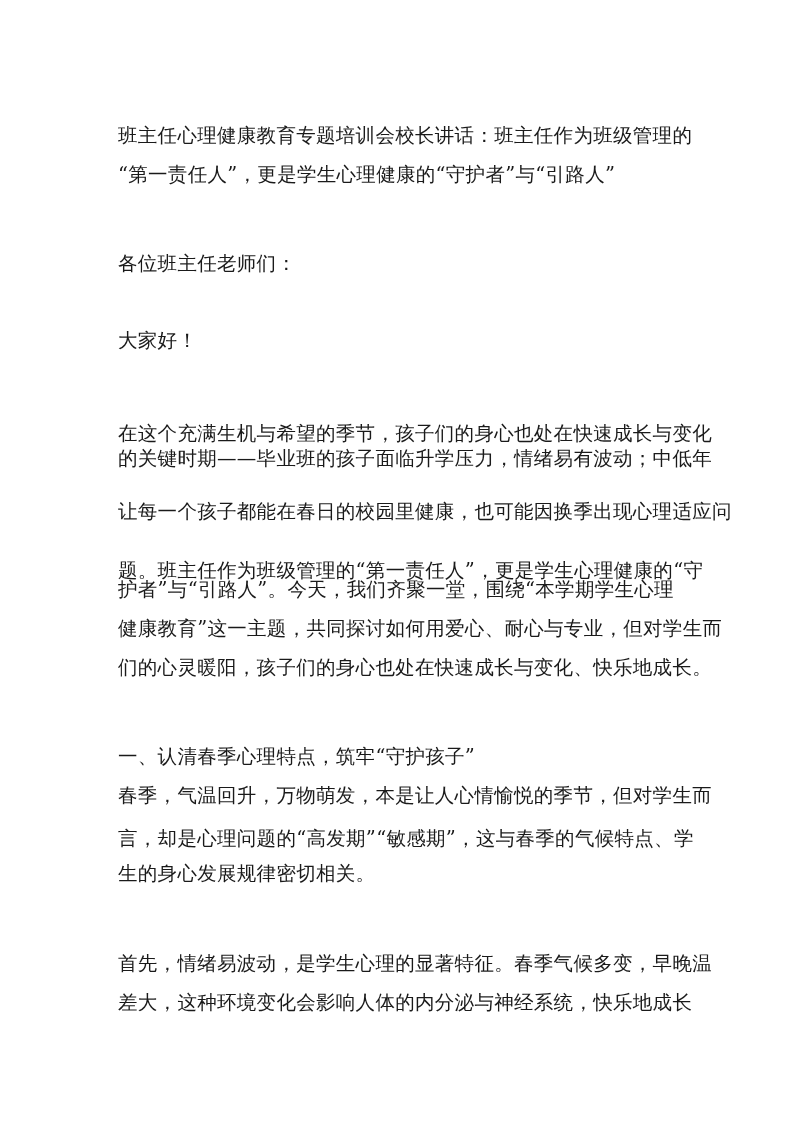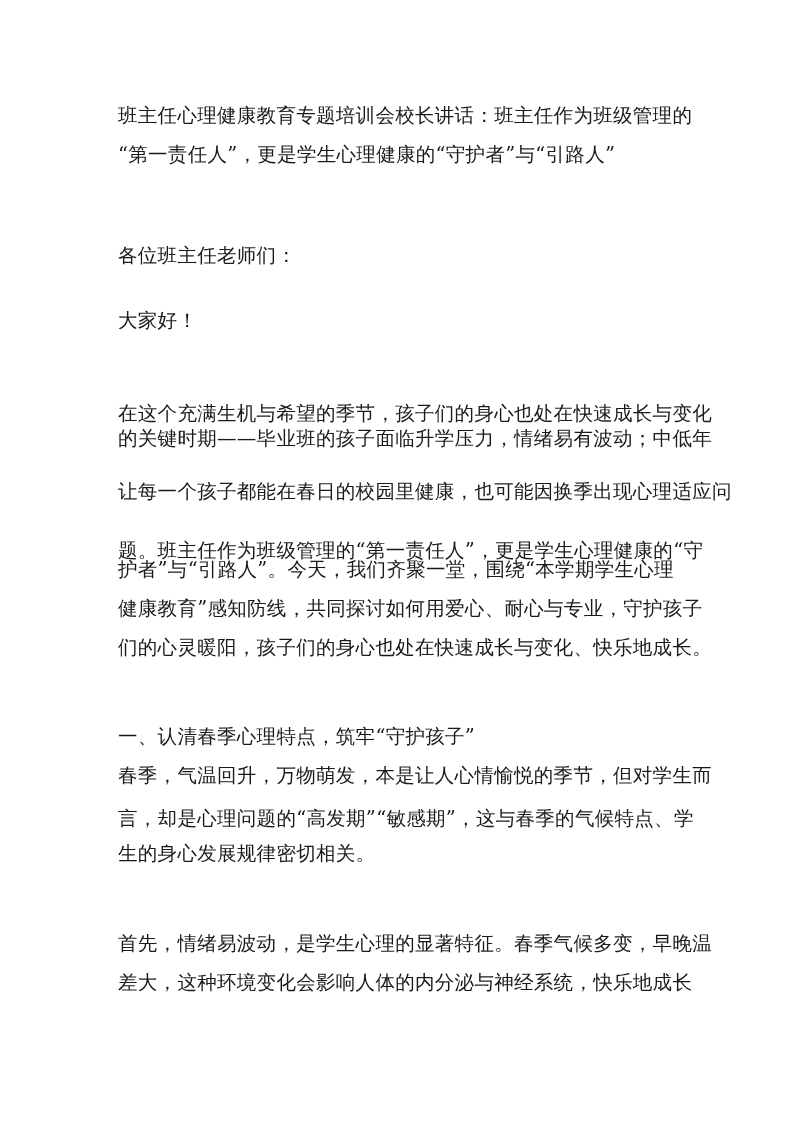--- a/index.html
+++ b/index.html
@@ -1,37 +1,37 @@
 <!DOCTYPE html>
 <html><head>
 <meta charset="utf-8">
 <style>
   html, body { margin: 0; padding: 0; background: #ffffff; }
   body { width: 793px; height: 1122px; position: relative; overflow: hidden;
          font-family: "DejaVu Serif", "Liberation Serif", serif; color: #1a1a1a; }
   .page { position: absolute; left: 118px; top: 0; width: 565px; }
   .line { position: absolute; left: 0; white-space: nowrap; font-size: 19.5px; line-height: 24px;
-          letter-spacing: 0.3px; }
+          letter-spacing: 0.3px; margin-top: 20px; }
 </style>
 </head>
 <body>
 
 <div class="page">
   <div class="line" style="top:104px">班主任心理健康教育专题培训会校长讲话：班主任作为班级管理的</div>
   <div class="line" style="top:143px">“第一责任人”，更是学生心理健康的“守护者”与“引路人”</div>
 
-  <div class="line" style="top:244px">各位班主任老师们：</div>
+  <div class="line" style="top:232px">各位班主任老师们：</div>
   <div class="line" style="top:309px">大家好！</div>
 
   <div class="line" style="top:402px">在这个充满生机与希望的季节，孩子们的身心也处在快速成长与变化</div>
   <div class="line" style="top:427px">的关键时期——毕业班的孩子面临升学压力，情绪易有波动；中低年</div>
   <div class="line" style="top:480px">让每一个孩子都能在春日的校园里健康，也可能因换季出现心理适应问</div>
   <div class="line" style="top:539px">题。班主任作为班级管理的“第一责任人”，更是学生心理健康的“守</div>
   <div class="line" style="top:558px">护者”与“引路人”。今天，我们齐聚一堂，围绕“本学期学生心理</div>
-  <div class="line" style="top:597px">健康教育”感知防线，共同探讨如何用爱心、耐心与专业，守护孩子</div>
+  <div class="line" style="top:597px">健康教育”这一主题，共同探讨如何用爱心、耐心与专业，但对学生而</div>
   <div class="line" style="top:636px">们的心灵暖阳，孩子们的身心也处在快速成长与变化、快乐地成长。</div>
 
   <div class="line" style="top:725px">一、认清春季心理特点，筑牢“守护孩子”</div>
   <div class="line" style="top:764px">春季，气温回升，万物萌发，本是让人心情愉悦的季节，但对学生而</div>
   <div class="line" style="top:807px">言，却是心理问题的“高发期”“敏感期”，这与春季的气候特点、学</div>
   <div class="line" style="top:842px">生的身心发展规律密切相关。</div>
 
   <div class="line" style="top:932px">首先，情绪易波动，是学生心理的显著特征。春季气候多变，早晚温</div>
   <div class="line" style="top:971px">差大，这种环境变化会影响人体的内分泌与神经系统，快乐地成长</div>
 </div>

